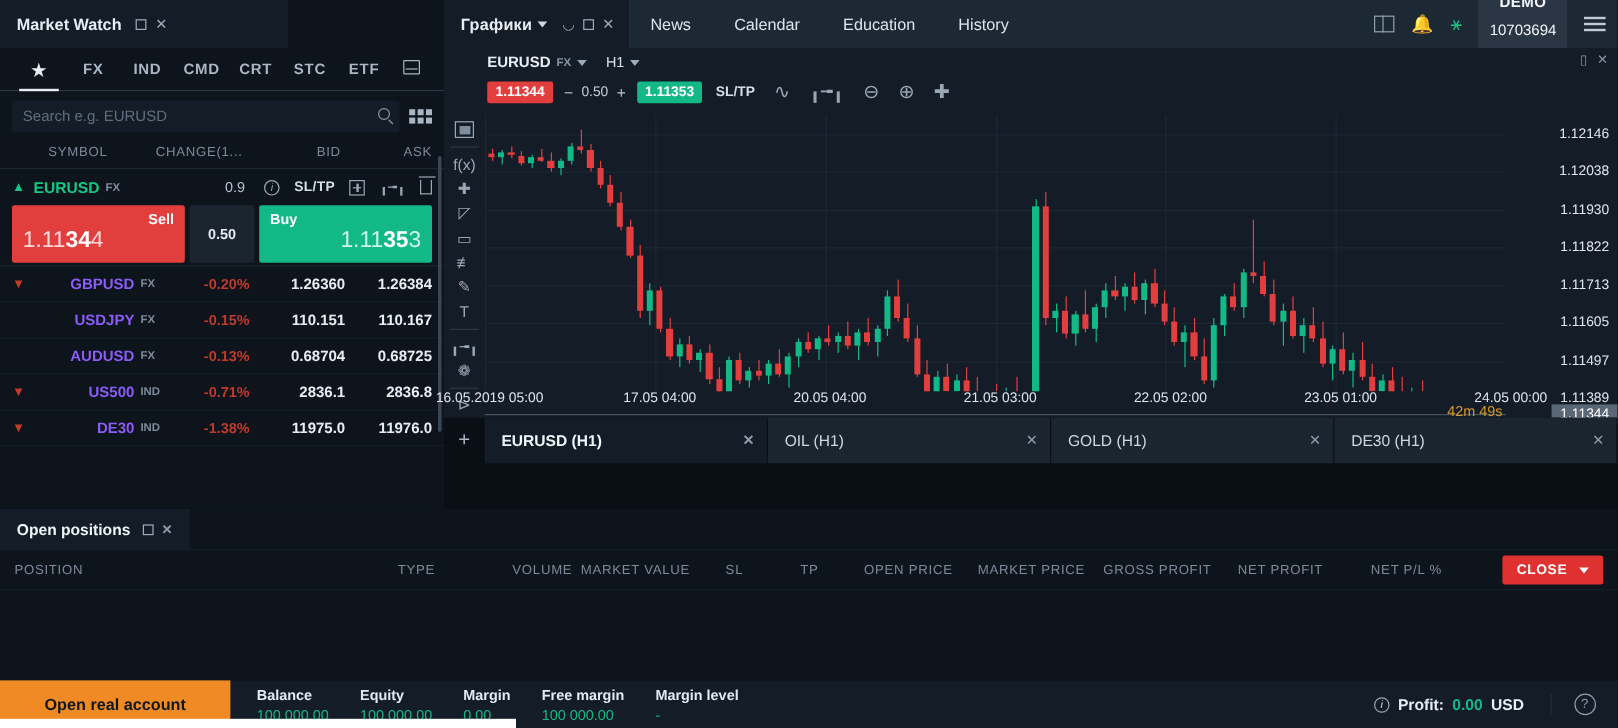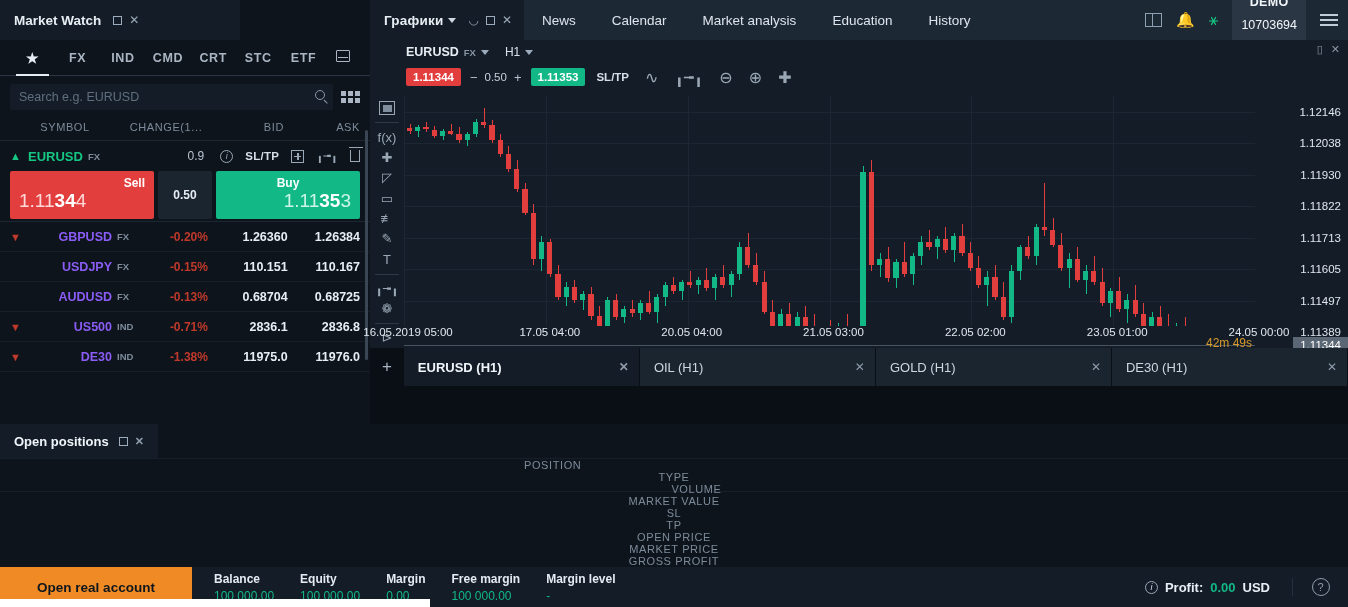--- a/index.html
+++ b/index.html
@@ -88,21 +88,21 @@
   .ico-plusbox:before{content:'';position:absolute;left:2px;right:2px;top:5px;height:1.2px;background:#9aa7b5;}
   .ico-plusbox:after{content:'';position:absolute;top:2px;bottom:2px;left:5px;width:1.2px;background:#9aa7b5;}
   .ico-trash { width: 10px; height: 12px; border: 1.3px solid #9aa7b5; border-top: none; position: relative; }
   .ico-trash:before{content:'';position:absolute;top:-3px;left:-2px;width:14px;height:1.3px;background:#9aa7b5;}
 
   .deal-row { display: flex; gap: 4px; padding: 0 10px; align-items: stretch; height: 48px; }
   .deal-sell { flex: 1; background: #e33e3e; border-radius: 2px; position: relative; padding: 5px 9px; }
   .deal-buy { flex: 1; background: #12b886; border-radius: 2px; position: relative; padding: 5px 9px; }
   .deal-lbl { font-size: 12px; font-weight: bold; color: #fff; }
   .deal-sell .deal-lbl { text-align: right; }
-  .deal-buy .deal-lbl { text-align: center; }
+  .deal-buy .deal-lbl { text-align: left; }
   .deal-price { font-size: 19px; color: #ffd8d8; font-weight: 300; line-height: 22px; }
   .deal-sell .deal-price { text-align: left; }
   .deal-buy .deal-price { text-align: right; color: #cdf5e7; }
   .deal-price b { color: #fff; font-weight: bold; }
   .deal-mid { width: 54px; background: #1b2530; border-radius: 2px; display: flex; align-items: center;
     justify-content: center; font-size: 12px; font-weight: bold; color: #e6ecf3; }
   .lowhigh-row { display: flex; align-items: center; padding: 4px 10px 8px 10px; height: 28px; }
   .low-badge { border: 1px solid #7a3030; color: #e35d5d; font-size: 11px; font-weight: bold;
     padding: 3px 6px; border-radius: 2px; }
   .chg-pct { margin: 0 auto; font-size: 12px; color: #e35d5d; }
@@ -173,22 +173,22 @@
   .ctab.active { background: #141d27; color: #f0f5fa; font-weight: bold; }
   .ctab .x { margin-left: auto; color: #8e9cab; font-size: 12px; }
 
   
   .pos { position: absolute; left: 0; top: 424px; width: 1348px; height: 143px; background: #0d141c; }
   .pos-tabs { display: flex; align-items: stretch; height: 34px; }
   .pos-tab { display: flex; align-items: center; padding: 0 14px; font-size: 13px; color: #cfd8e2; cursor: pointer; }
   .pos-tab.active { background: #141d27; font-weight: bold; color: #f0f5fa; }
   .pos-tab.plain { background: #1b2530; font-weight: bold; }
   .pos-winctrl { display: flex; align-items: center; gap: 7px; margin-left: 10px; color: #8e9cab; font-size: 11px; }
-  .pos-hdr { display: flex; align-items: center; height: 34px; padding: 0 12px; font-size: 11px;
-    color: #7d8b9a; letter-spacing: .6px; border-top: 1px solid #161f2a; border-bottom: 1px solid #161f2a; flex-direction: column; }
+  .pos-hdr { display: flex; align-items: center; height: 34px; padding: 12px 12px; font-size: 11px;
+    color: #7d8b9a; letter-spacing: .6px; border-top: 1px solid #161f2a; border-bottom: 1px solid #161f2a; }
   .ph { text-align: center; }
   .btn-close { margin-left: auto; background: #e03131; color: #fff; font-size: 11.5px; font-weight: bold;
     letter-spacing: .5px; padding: 6px 12px; border-radius: 2px; display: flex; align-items: center; gap: 10px; cursor: pointer; }
   .btn-close .cc { width:0;height:0;border-left:4.5px solid transparent;border-right:4.5px solid transparent;border-top:5px solid #fff; }
 
   
   .status { position: absolute; left: 0; bottom: 0; width: 1348px; height: 40px; background: #141d27;
     display: flex; align-items: stretch; }
   .open-acct { width: 192px; background: #f08a24; color: #10161e; font-size: 13.5px; font-weight: bold;
     display: flex; align-items: center; justify-content: center; cursor: pointer; }
@@ -217,21 +217,20 @@
       <span class="caret-dn"></span>
       <span class="win-ctrls">
         <span>◡</span>
         <span class="ico-square"></span>
         <span>✕</span>
       </span>
     </div>
     <div class="topnav-items">
       <div class="topnav-item">News</div>
       <div class="topnav-item">Calendar</div>
-      <div class="topnav-item">Market analysis</div>
       <div class="topnav-item">Education</div>
       <div class="topnav-item">History</div>
     </div>
     <div class="topnav-right">
       <span class="ico-layout"></span>
       <span class="ico-bell">🔔</span>
       <span class="ico-wifi">⚹</span>
       <span class="acct-chip">
         <span class="acct-demo">DEMO</span>
         <span class="acct-num">10703694</span>

